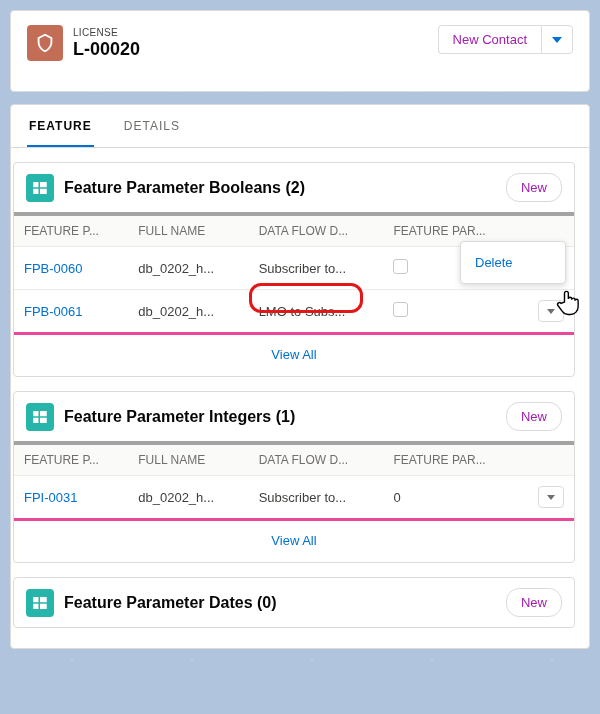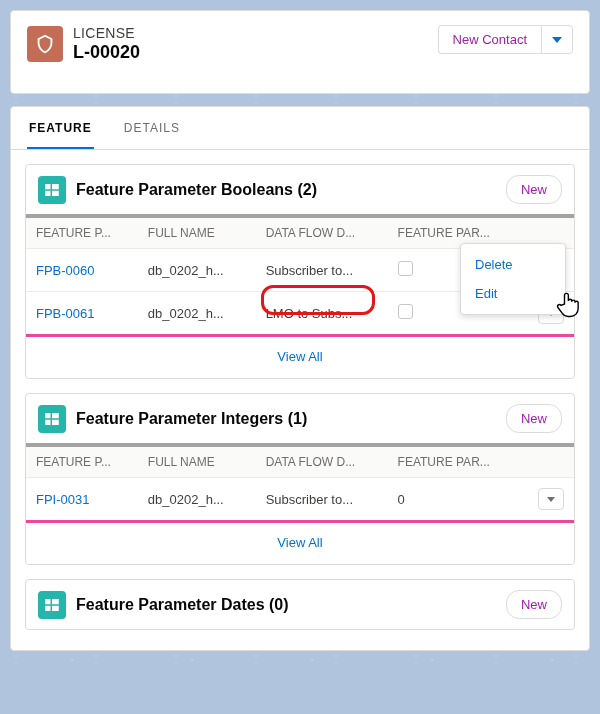--- a/index.html
+++ b/index.html
@@ -28,21 +28,21 @@
     justify-content: space-between;
   }
   .header-left { display: flex; align-items: center; gap: 10px; }
   .object-icon {
     width: 36px; height: 36px;
     background: #c46d56;
     border-radius: 4px;
     display: flex; align-items: center; justify-content: center;
   }
   .object-icon svg { fill: #fff; width: 22px; height: 22px; }
-  .object-label { font-size: 14px; letter-spacing: 0.3px; color: #3e3e3c; text-transform: uppercase; }
+  .object-label { font-size: 10px; letter-spacing: 0.3px; color: #3e3e3c; text-transform: uppercase; }
   .record-name { font-size: 18px; font-weight: 700; color: #080707; margin-top: 1px; }
   .header-actions { display: flex; }
   .btn {
     background: #fff; border: 1px solid #dddbda; color: #a21caf;
     padding: 7px 14px; font-size: 13px; cursor: pointer;
     display: inline-flex; align-items: center; line-height: 1;
   }
   .btn-left { border-radius: 4px 0 0 4px; border-right: none; }
   .btn-right { border-radius: 0 4px 4px 0; padding: 7px 10px; }
   .btn-single { border-radius: 13px; margin-left: 8px; }
@@ -66,21 +66,21 @@
   }
   .tab {
     padding: 14px 2px 12px 2px;
     font-size: 12px; letter-spacing: 1px;
     color: #706e6b;
     cursor: pointer;
     border-bottom: 2px solid transparent;
   }
   .tab.active { color: #080707; font-weight: 700; border-bottom-color: #0070d2; }
 
-  .related-body { padding: 14px 14px 6px 14px; }
+  .related-body { padding: 14px 14px 6px 2px; }
 
   .related-list {
     border: 1px solid #dddbda;
     border-radius: 4px;
     margin-bottom: 14px;
     position: relative;
   }
   .rl-header {
     display: flex; align-items: center; justify-content: space-between;
     padding: 10px 12px;
@@ -252,21 +252,20 @@
           </tbody>
         </table>
         <div class="view-all">
           <span>View All</span>
         </div>
 
         <div class="highlight-oval" style="left:235px; top:120px; width:114px; height:30px;"></div>
 
         <div class="action-menu">
           <div>Delete</div>
-          <div>Edit</div>
         </div>
         <div class="cursor-hand">
           <svg viewBox="0 0 32 34">
               <path fill="#fff" stroke="#000" stroke-width="1.6" d="M12 17 V7 c0-1.2 1-2.2 2.2-2.2 s2.2 1 2.2 2.2 v6.5 c0-1 .9-1.9 1.9-1.9 s1.9 .9 1.9 1.9 v1 c0-1 .9-1.9 1.9-1.9 s1.9 .9 1.9 1.9 v1.2 c0-1 .9-1.8 1.8-1.8 s1.8 .8 1.8 1.8 v6.5 c0 5-3.5 9-9 9 h-2.5 c-3 0-5-1.2-6.6-3.4 l-5-6.8 c-.7-1 -.5-2.3 .5-3 s2.3-.4 3 .5 z"></path>
             </svg>
         </div>
       </div>
 
       <div class="related-list">
         <div class="rl-header">

